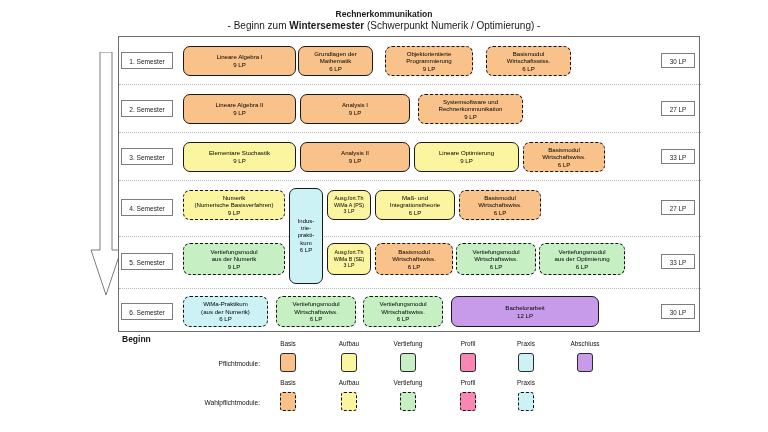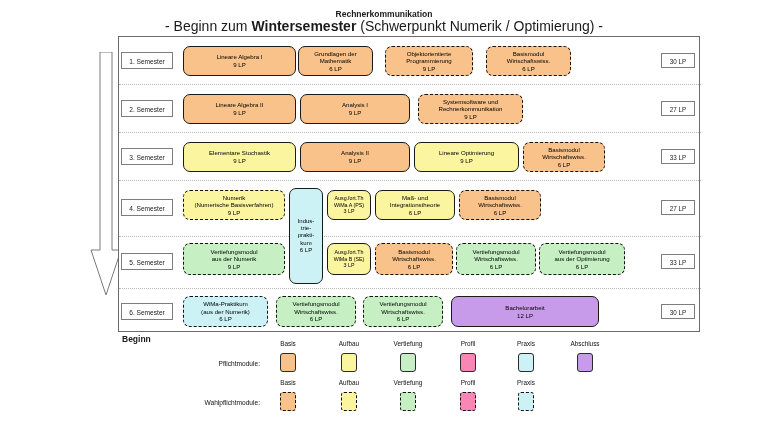--- a/index.html
+++ b/index.html
@@ -4,21 +4,21 @@
 <style>
   html,body{margin:0;padding:0;}
   body{
     width:768px;height:432px;background:#ffffff;
     font-family:"Liberation Sans","DejaVu Sans",sans-serif;
     color:#1a1a1a;overflow:hidden;position:relative;
   }
   
   .title-block{position:absolute;left:0;top:8px;width:768px;text-align:center;}
   .title-main{font-size:8.5px;font-weight:bold;line-height:12px;}
-  .title-sub{font-size:14px;line-height:12px;}
+  .title-sub{font-size:10px;line-height:12px;}
   .title-sub b{font-weight:bold;}
 
   
   .plan-frame{
     position:absolute;left:118px;top:36px;width:582px;height:296px;
     border:1px solid #6b6b6b;background:#ffffff;box-sizing:border-box;
   }
   .row-sep{position:absolute;left:0;width:582px;height:0;border-top:1px dotted #b9b9b9;}
 
   

